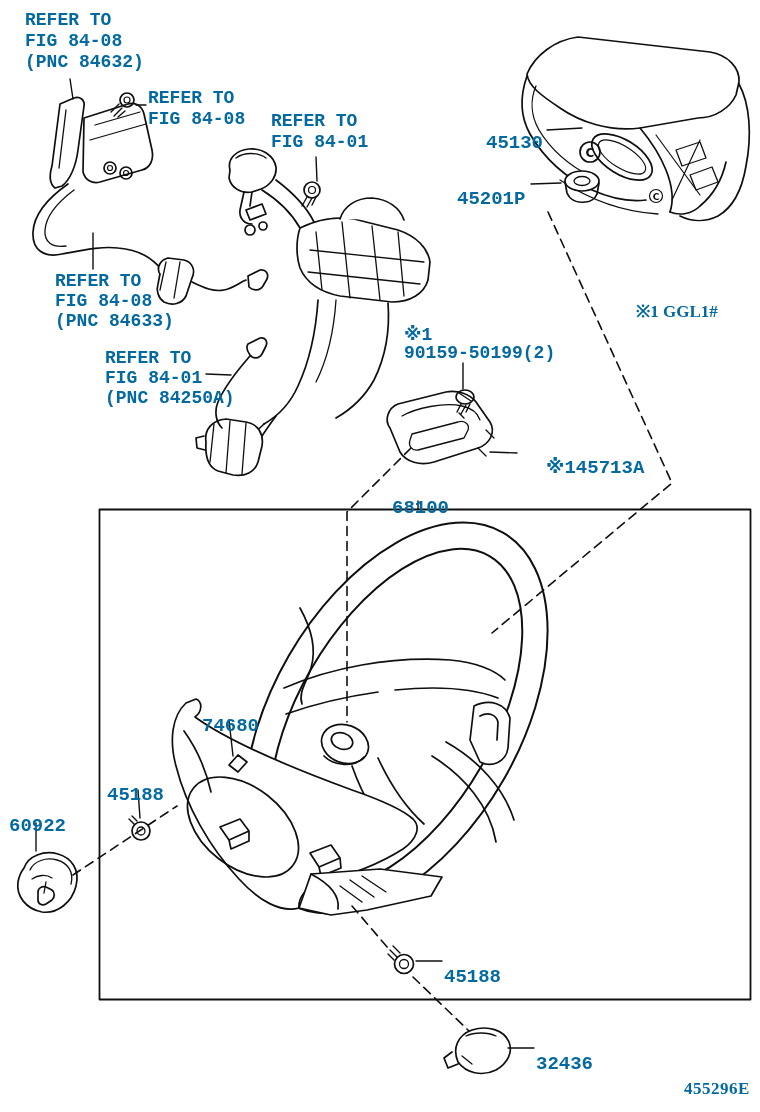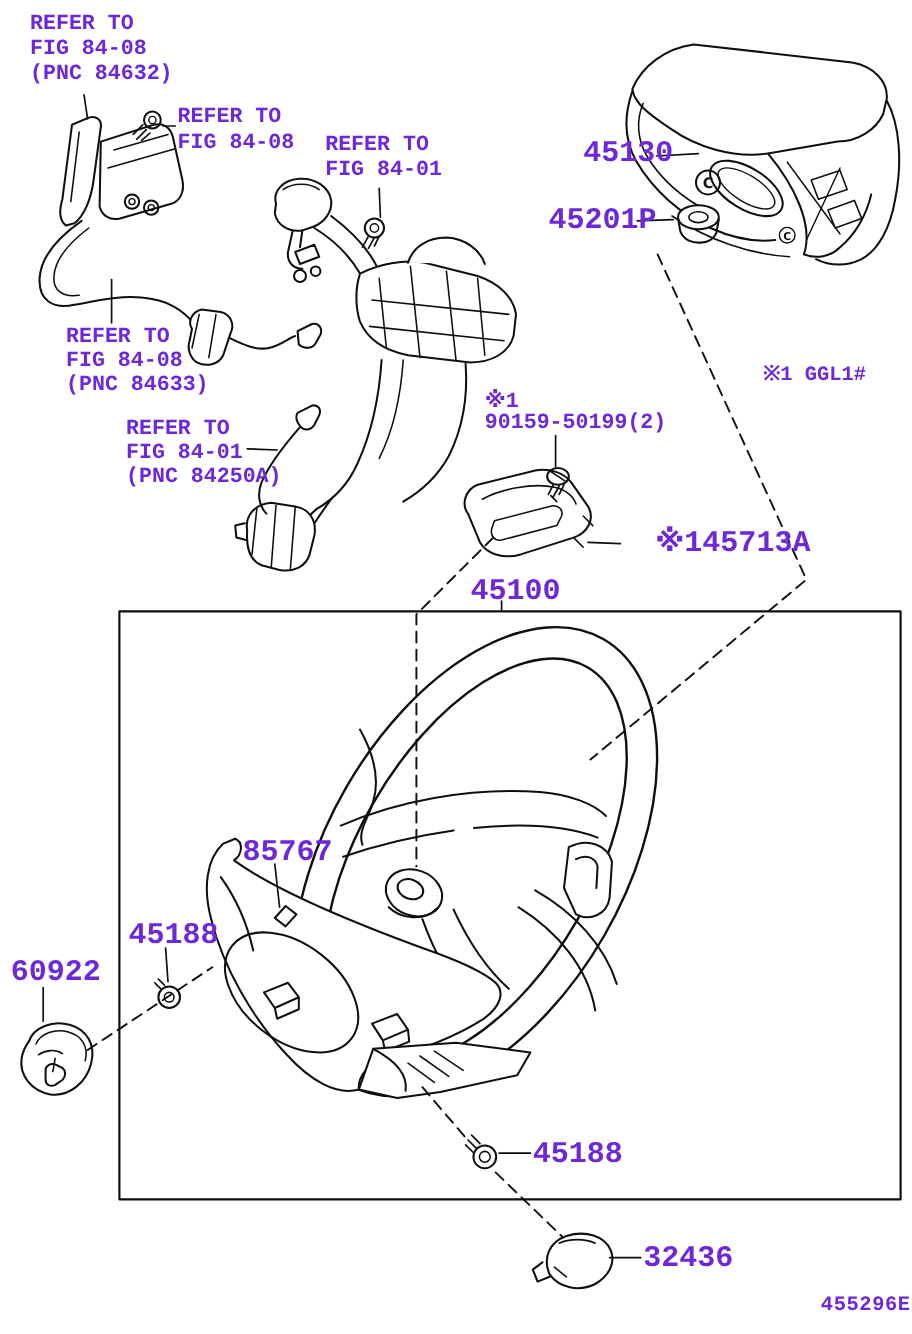--- a/index.html
+++ b/index.html
@@ -1,25 +1,25 @@
 <!DOCTYPE html>
 <html><head>
 <meta charset="utf-8">
 <style>
   html,body{margin:0;padding:0;background:#fff;}
   #canvas{position:relative;width:760px;height:1112px;background:#ffffff;overflow:hidden;
           font-family:"Liberation Mono","DejaVu Sans Mono",monospace;}
   #art{position:absolute;left:0;top:0;}
   .lbl{position:absolute;font-family:"Liberation Mono","DejaVu Sans Mono","DejaVu Sans",monospace;
-       font-weight:bold;color:#6d28d9;white-space:pre-line;}
+       font-weight:bold;color:#0369a1;white-space:pre-line;}
   .ref{font-size:18px;line-height:21px;}
   .ref2{font-size:18px;line-height:20px;}
-  .pn{font-size:25px;line-height:19px;}
+  .pn{font-size:19px;line-height:19px;margin-top:16px;}
   .pn-sm{font-size:18px;line-height:18px;}
-  .sans{font-family:Liberation Mono, monospace;}
+  .sans{font-family:Liberation Serif, serif;}
   .note{font-size:17px;}
   .footer{font-size:17px;letter-spacing:0.5px;}
 </style>
 </head>
 <body>
 
 <div id="canvas">
 
 <svg id="art" width="760" height="1112" viewBox="0 0 760 1112">
   <g stroke="#0f0f0f" fill="none" stroke-width="1.7" stroke-linecap="round" stroke-linejoin="round">
@@ -207,21 +207,21 @@
 <div class="lbl sans note" style="left:636px;top:299px">※1 GGL1#</div>
 <div class="lbl ref2" style="left:55px;top:271px">REFER TO
 FIG 84-08
 (PNC 84633)</div>
 <div class="lbl ref2" style="left:105px;top:348px">REFER TO
 FIG 84-01
 (PNC 84250A)</div>
 <div class="lbl pn-sm" style="left:404px;top:326px">※1
 90159-50199(2)</div>
 <div class="lbl pn" style="left:546px;top:443px">※145713A</div>
-<div class="lbl pn" style="left:392px;top:483px">45100</div>
-<div class="lbl pn" style="left:202px;top:701px">85767</div>
+<div class="lbl pn" style="left:392px;top:483px">68100</div>
+<div class="lbl pn" style="left:202px;top:701px">74680</div>
 <div class="lbl pn" style="left:107px;top:770px">45188</div>
 <div class="lbl pn" style="left:9px;top:801px">60922</div>
 <div class="lbl pn" style="left:444px;top:952px">45188</div>
 <div class="lbl pn" style="left:536px;top:1039px">32436</div>
 <div class="lbl sans footer" style="left:684px;top:1079px">455296E</div>
 
 </div>
 
 </body></html>

